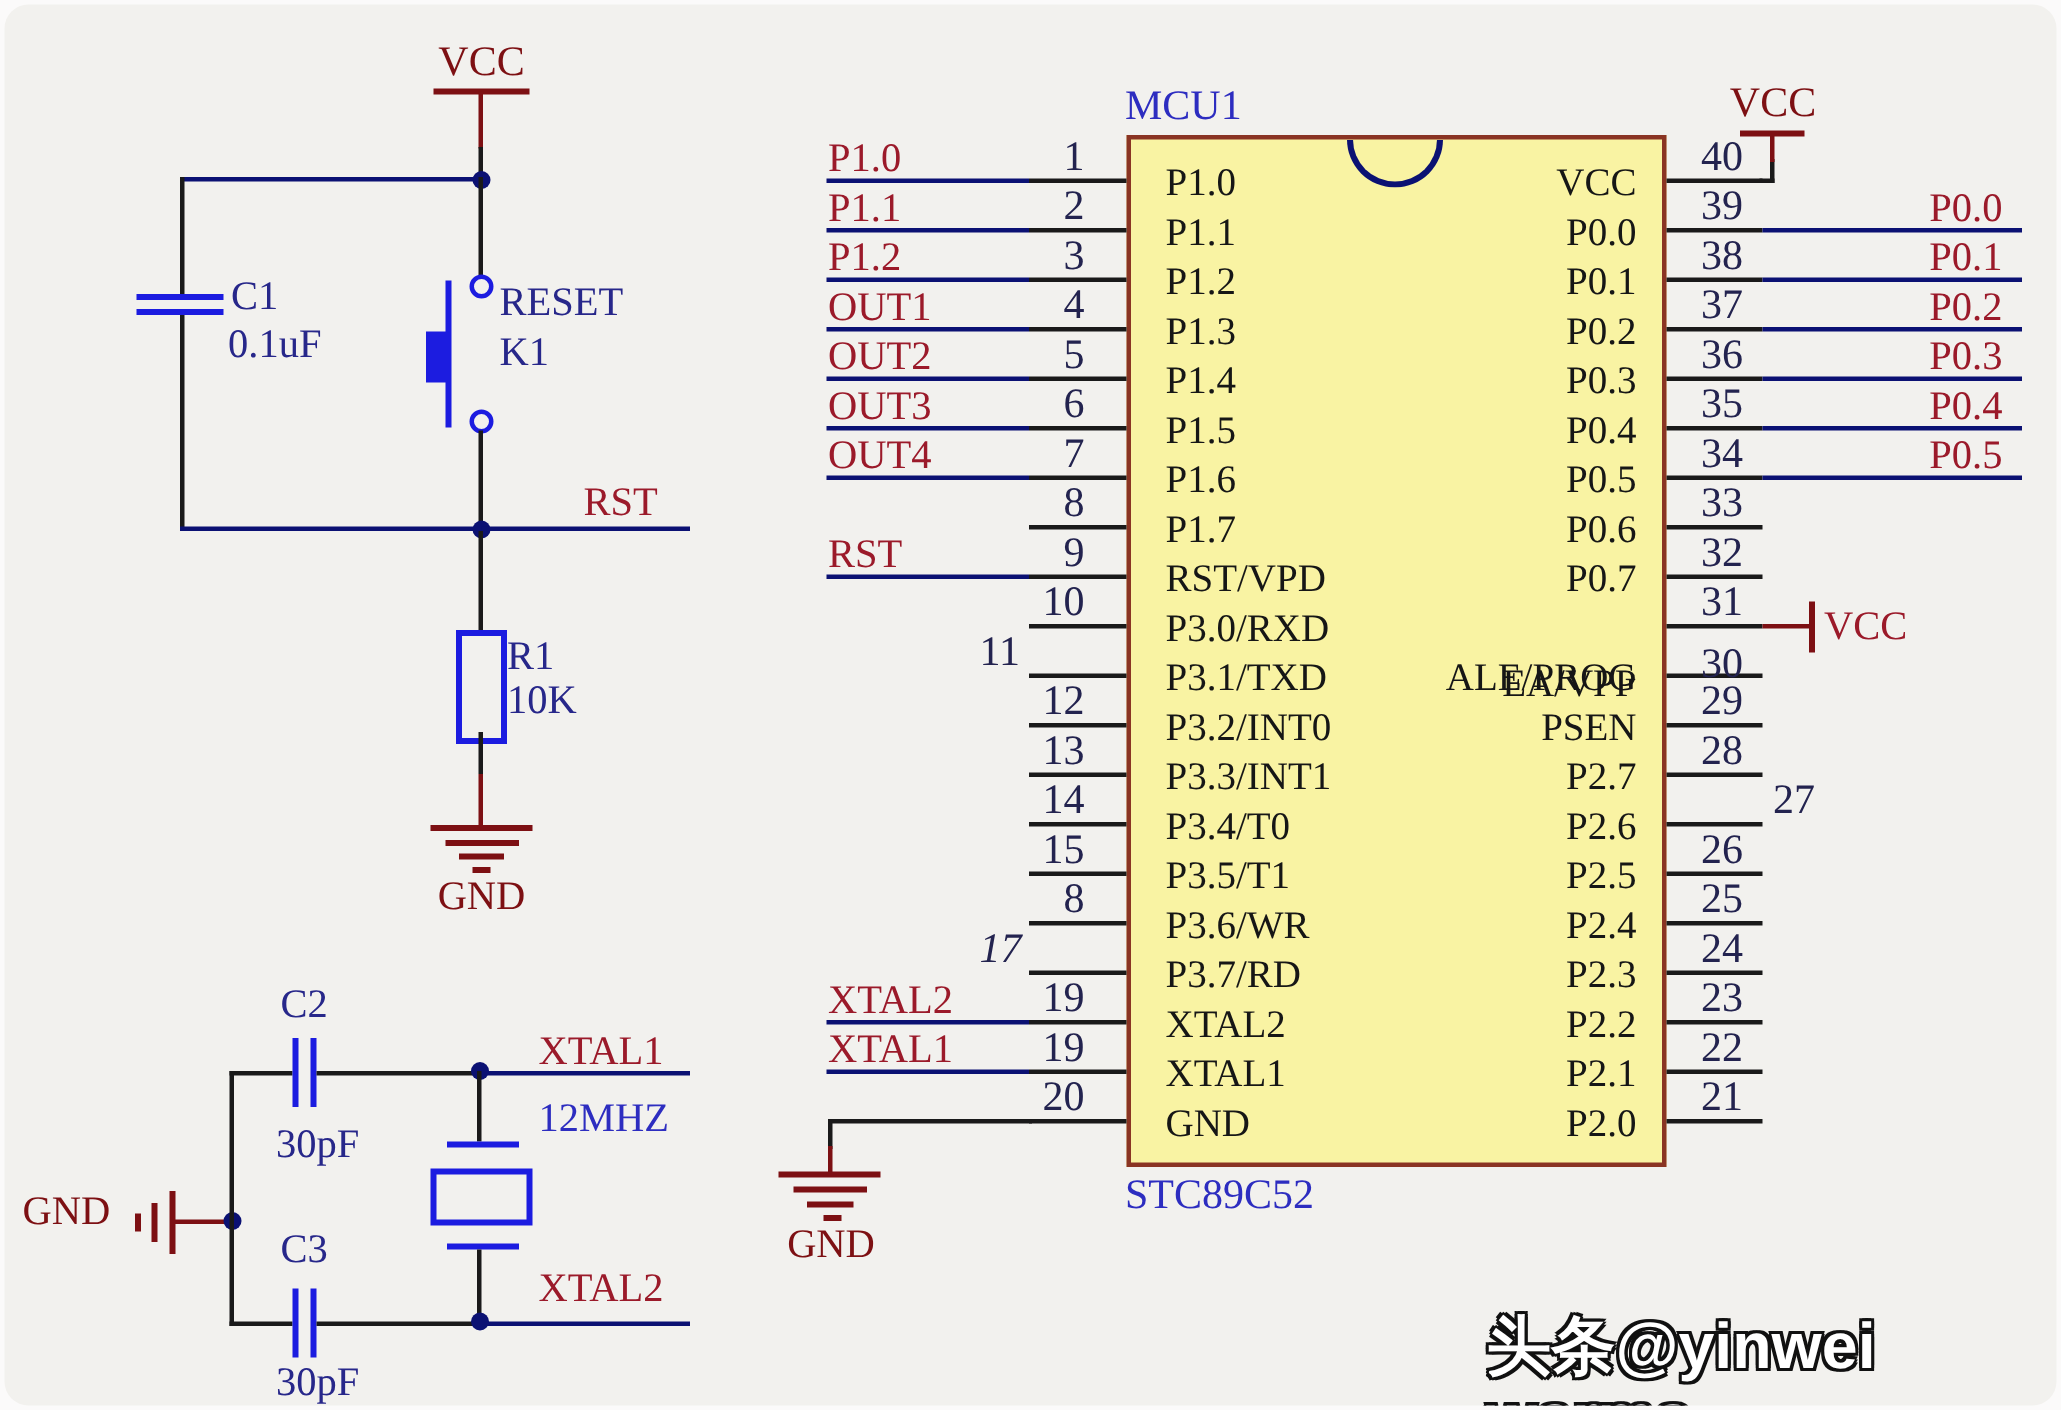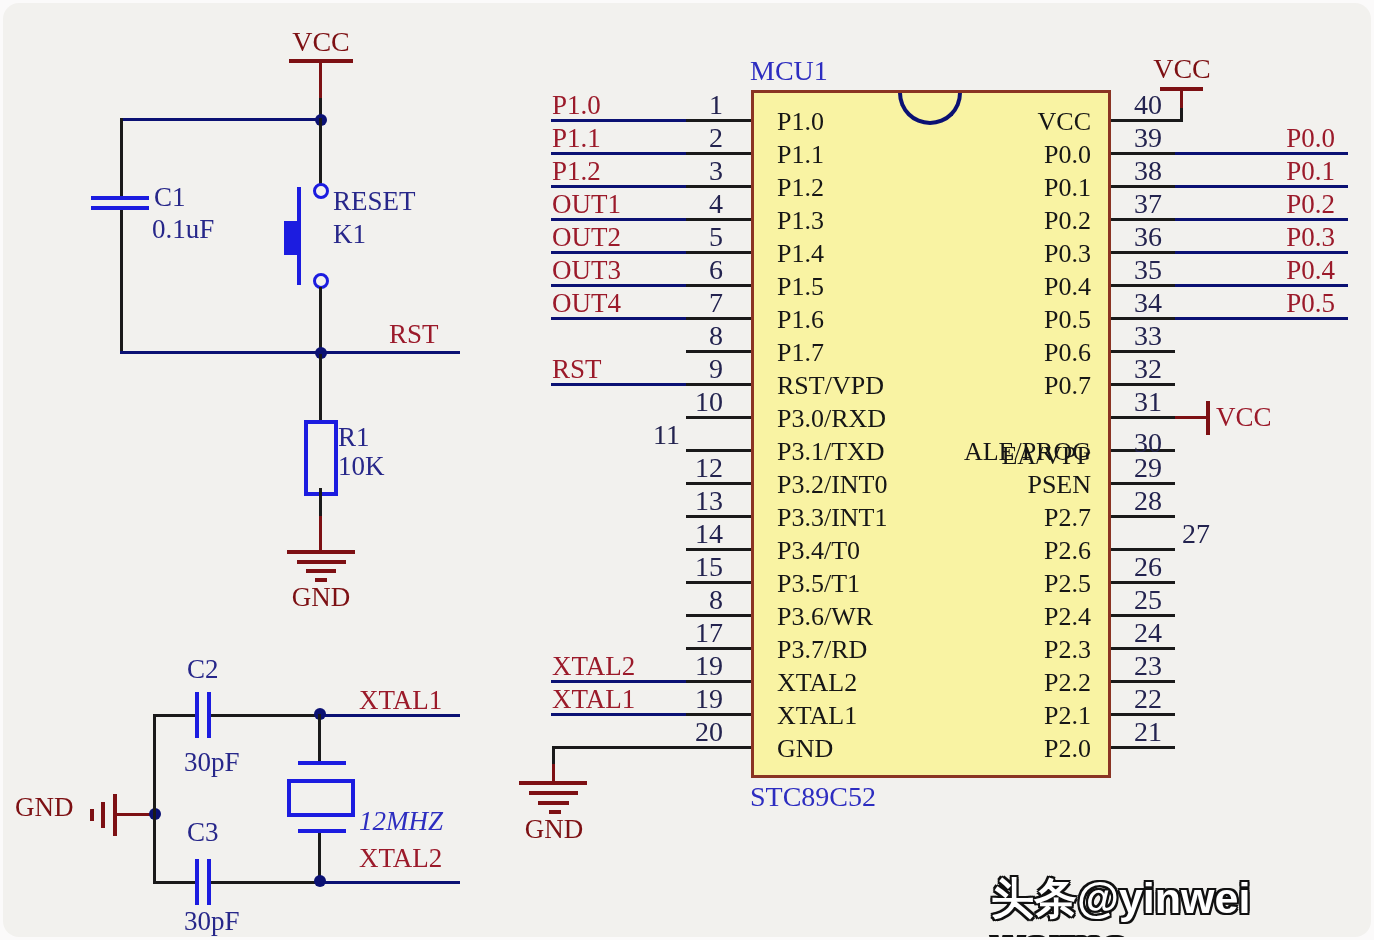--- a/index.html
+++ b/index.html
@@ -99,21 +99,21 @@
   <div class="dot" style="left:311px;top:705px;"></div>
   <div class="lbl c-comp" style="left:184px;top:653px;">C2</div>
   <div class="lbl c-comp" style="left:181px;top:746px;">30pF</div>
   <div class="lbl c-red" style="left:356px;top:684px;">XTAL1</div>
 
   <div class="wire b-ink" style="left:315px;top:711px;width:3px;height:47px;"></div>
   <div class="wire b-blue" style="left:295px;top:758px;width:48px;height:4px;"></div>
   <div id="xtalrect"></div>
   <div class="wire b-blue" style="left:295px;top:826px;width:48px;height:4px;"></div>
   <div class="wire b-ink" style="left:315px;top:830px;width:3px;height:50px;"></div>
-  <div class="lbl c-blue" style="left:356px;top:805px;font-style:italic;">12MHZ</div>
+  <div class="lbl c-blue" style="left:356px;top:729px;">12MHZ</div>
 
   <div class="wire b-ink" style="left:150px;top:878px;width:42px;height:3px;"></div>
   <div class="wire b-blue" style="left:192px;top:856px;width:4px;height:46px;"></div>
   <div class="wire b-blue" style="left:204px;top:856px;width:4px;height:46px;"></div>
   <div class="wire b-ink" style="left:208px;top:878px;width:110px;height:3px;"></div>
   <div class="wire" style="left:318px;top:878px;width:139px;height:3px;"></div>
   <div class="dot" style="left:311px;top:872px;"></div>
   <div class="lbl c-comp" style="left:184px;top:816px;">C3</div>
   <div class="lbl c-comp" style="left:181px;top:905px;">30pF</div>
   <div class="lbl c-red" style="left:356px;top:842px;">XTAL2</div>
@@ -181,21 +181,21 @@
       <div class="wire b-ink" style="left: 683px; top: 545px; width: 65px; height: 3px;"></div>
       <div class="lbl c-num" style="left: 650px; top: 516px; width: 70px; text-align: right;">14</div>
       <div class="lbl c-name" style="left: 774px; top: 535px;">P3.4/T0</div>
       <div class="wire b-ink" style="left: 683px; top: 578px; width: 65px; height: 3px;"></div>
       <div class="lbl c-num" style="left: 650px; top: 549px; width: 70px; text-align: right;">15</div>
       <div class="lbl c-name" style="left: 774px; top: 568px;">P3.5/T1</div>
       <div class="wire b-ink" style="left: 683px; top: 611px; width: 65px; height: 3px;"></div>
       <div class="lbl c-num" style="left: 650px; top: 582px; width: 70px; text-align: right;">8</div>
       <div class="lbl c-name" style="left: 774px; top: 601px;">P3.6/WR</div>
       <div class="wire b-ink" style="left: 683px; top: 644px; width: 65px; height: 3px;"></div>
-      <div class="lbl c-num" style="left: 650px; top: 615px; width: 70px; text-align: right;">17</div>
+      <div class="lbl c-num" style="left: 650px; top: 615px; width: 70px;  font-style: italic;">17</div>
       <div class="lbl c-name" style="left: 774px; top: 634px;">P3.7/RD</div>
       <div class="wire b-ink" style="left: 683px; top: 677px; width: 65px; height: 3px;"></div>
       <div class="lbl c-num" style="left: 650px; top: 648px; width: 70px; text-align: right;">19</div>
       <div class="lbl c-name" style="left: 774px; top: 667px;">XTAL2</div>
       <div class="wire" style="left: 548px; top: 677px; width: 135px; height: 3px;"></div>
       <div class="lbl c-red" style="left: 549px; top: 650px;">XTAL2</div>
       <div class="wire b-ink" style="left: 683px; top: 710px; width: 65px; height: 3px;"></div>
       <div class="lbl c-num" style="left: 650px; top: 681px; width: 70px; text-align: right;">19</div>
       <div class="lbl c-name" style="left: 774px; top: 700px;">XTAL1</div>
       <div class="wire" style="left: 548px; top: 710px; width: 135px; height: 3px;"></div>

